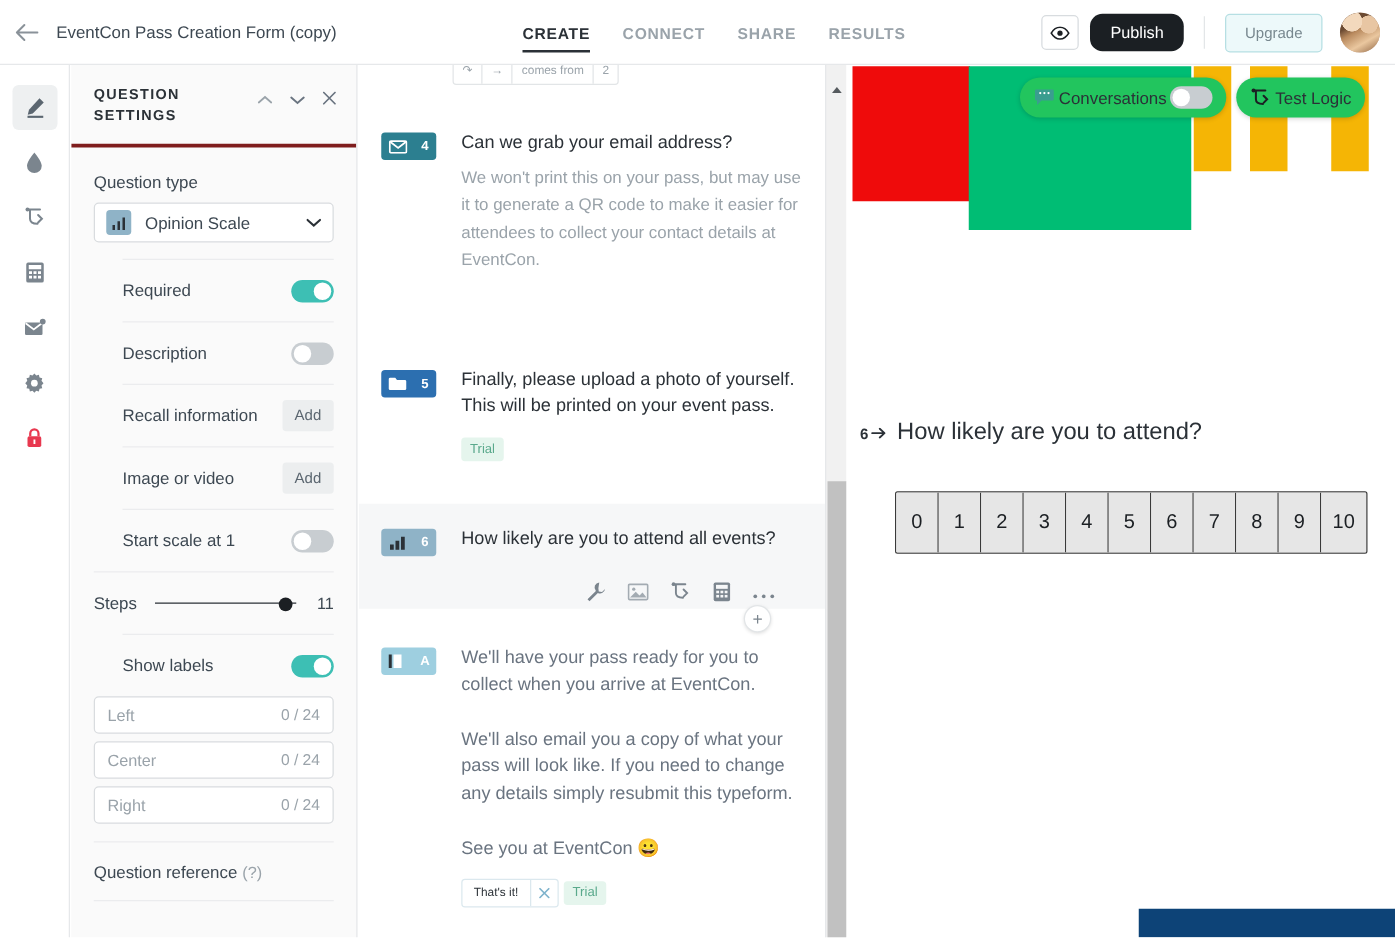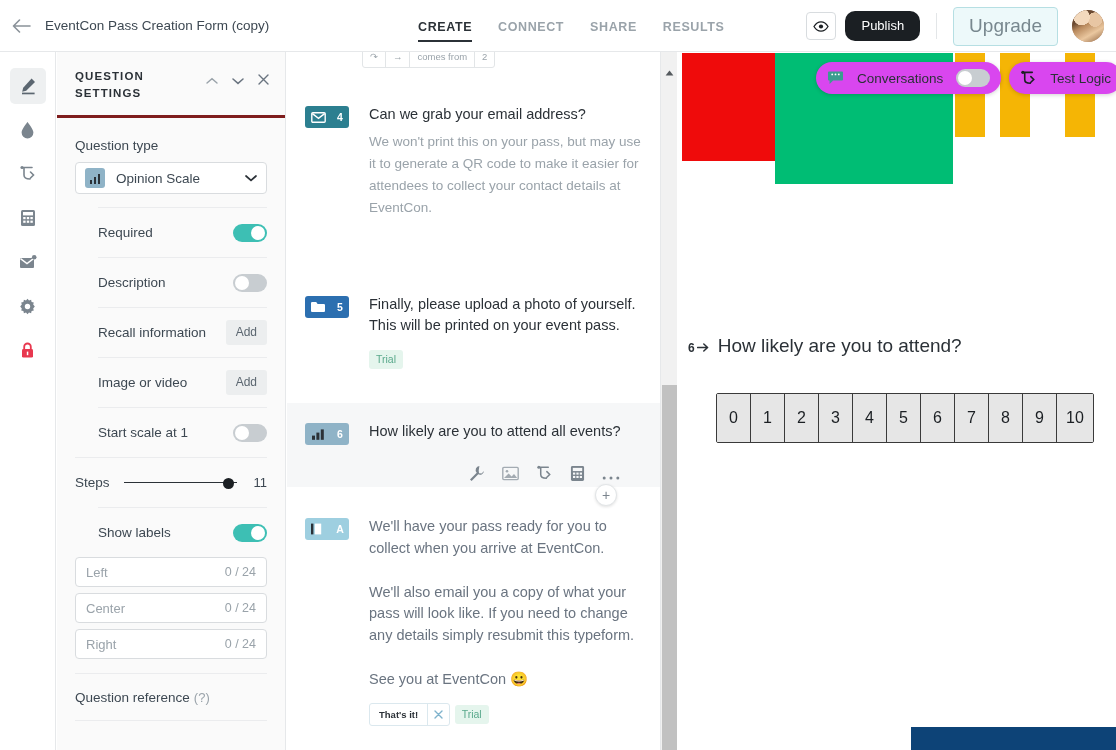--- a/index.html
+++ b/index.html
@@ -51,21 +51,21 @@
     margin-left: 9px;
     background: #1b1f23; color: #fff; font-size: 13px;
     border-radius: 10px; padding: 7px 16px 8px 16px; cursor: pointer;
     white-space: nowrap;
   }
   .topbar-divider {
     width: 1px; height: 26px; background: #e3e6e8; margin: 0 16px;
   }
   .upgrade-btn {
     border: 1px solid #b6dfe3; background: #edf9fa; color: #78888f;
-    font-size: 19px; border-radius: 4px; padding: 7px 15px 8px 15px;
+    font-size: 12px; border-radius: 4px; padding: 7px 15px 8px 15px;
     cursor: pointer; white-space: nowrap;
   }
   .avatar {
     width: 32px; height: 32px; border-radius: 50%; margin-left: 14px;
     overflow: hidden; cursor: pointer; flex: 0 0 auto;
     background: #c2a089;
     position: relative;
   }
   .avatar .hair {
     position: absolute; left: 0; top: 0; width: 32px; height: 32px;
@@ -221,21 +221,21 @@
     position: absolute; width: 22px; height: 22px; border-radius: 50%;
     background: #fff; border: 1px solid #e2e5e7; box-shadow: 0 1px 3px rgba(0,0,0,0.12);
     display: flex; align-items: center; justify-content: center;
     color: #7b858e; font-size: 14px; cursor: pointer; line-height: 1;
   }
   .thats-it {
     display: inline-flex; align-items: stretch; margin-top: 5px;
     border: 1px solid #dbe8ee; border-radius: 3px; background: #fff; overflow: hidden;
   }
   .thats-it .lbl {
-    font-size: 9.5px; font-weight: bold; color: #2b3137;
+    font-size: 9.5px; font-weight: normal; color: #2b3137;
     padding: 6px 9px 6px 9px; line-height: 1;
     display: flex; align-items: center;
   }
   .thats-it .xb {
     border-left: 1px solid #dbe8ee; width: 22px;
     display: flex; align-items: center; justify-content: center; cursor: pointer;
   }
 
   
   .scroll-col {
@@ -254,24 +254,24 @@
   .preview {
     position: absolute; left: 678px; top: 52px; width: 438px; height: 698px;
     background: #fff; overflow: hidden;
   }
   .pv-block { position: absolute; }
   .pv-toolbar {
     position: absolute; left: 138px; top: 10px;
     display: flex; align-items: center; gap: 8px; z-index: 5;
   }
   .pv-pill {
-    background: #d946ef; border-radius: 17px; height: 32px;
+    background: #22c55e; border-radius: 17px; height: 32px;
     box-shadow: 0 1px 4px rgba(0,0,0,0.18);
     display: flex; align-items: center; padding: 0 11px; cursor: pointer;
-    gap: 13px;
+    gap: 3px;
     justify-content: flex-end;
   }
   .pv-pill .ptxt { font-size: 13.5px; color: #2b3137; white-space: nowrap; }
   .pv-question {
     position: absolute; left: 10px; top: 283px;
     display: flex; align-items: baseline;
   }
   .pv-qnum { font-size: 12px; color: #2b3137; font-weight: bold; }
   .pv-arrow { margin: 0 9px 0 2px; }
   .pv-qtext { font-size: 19px; color: #2b3137; }

